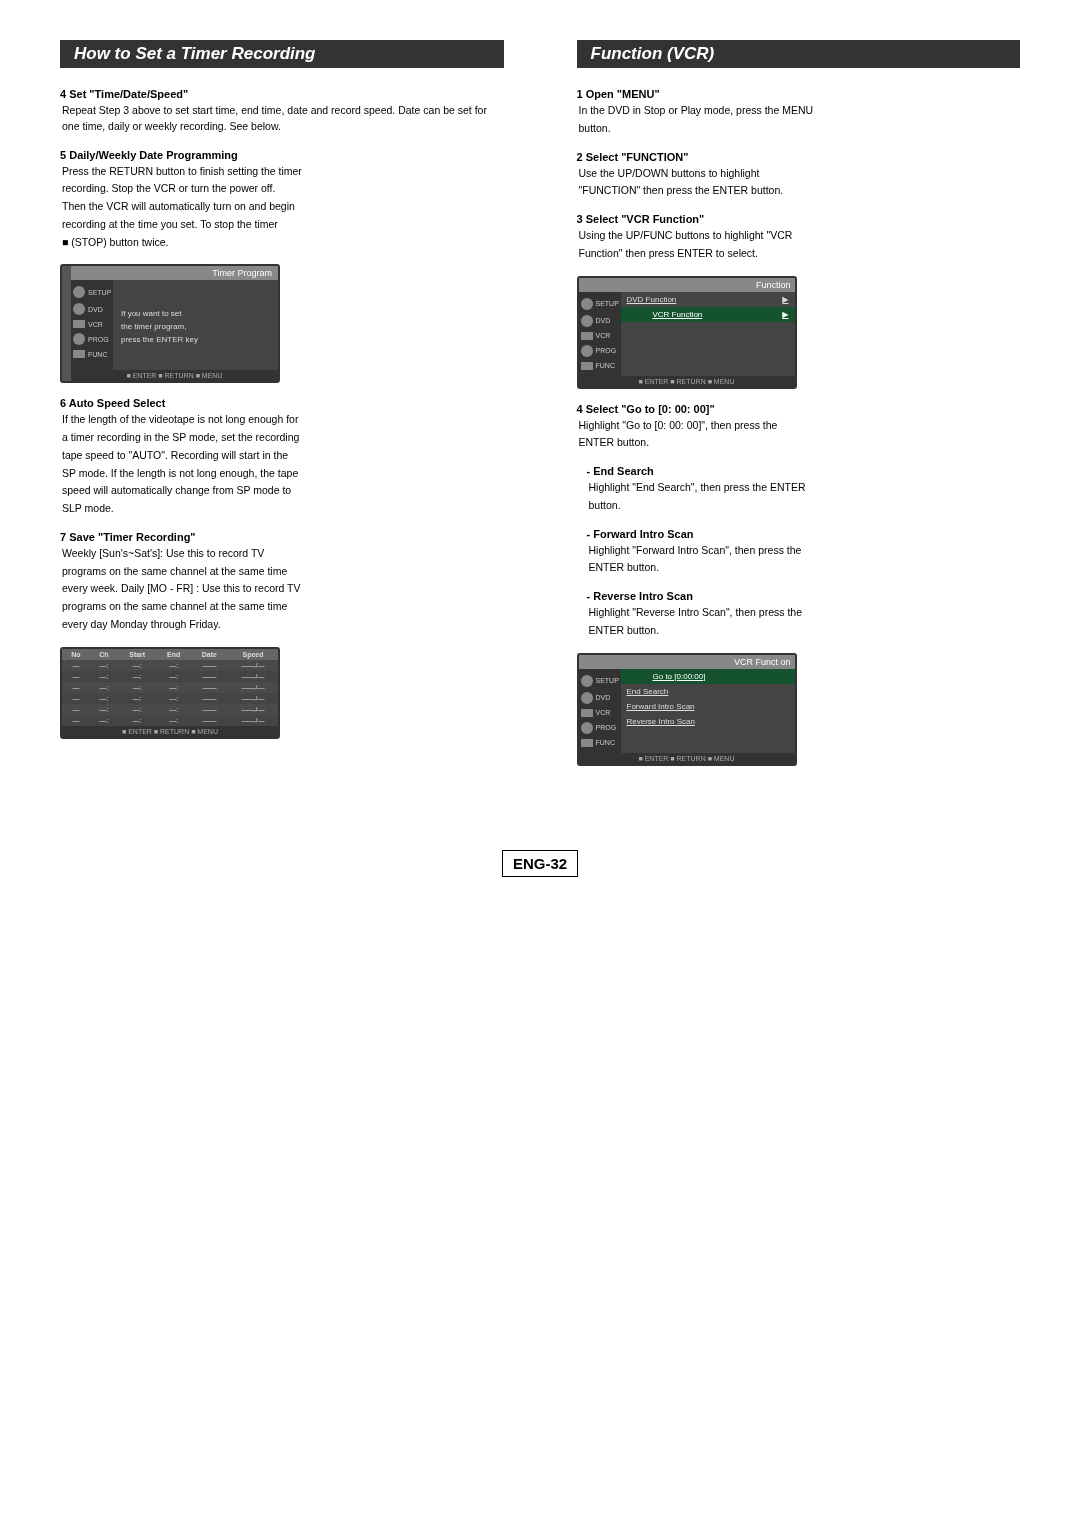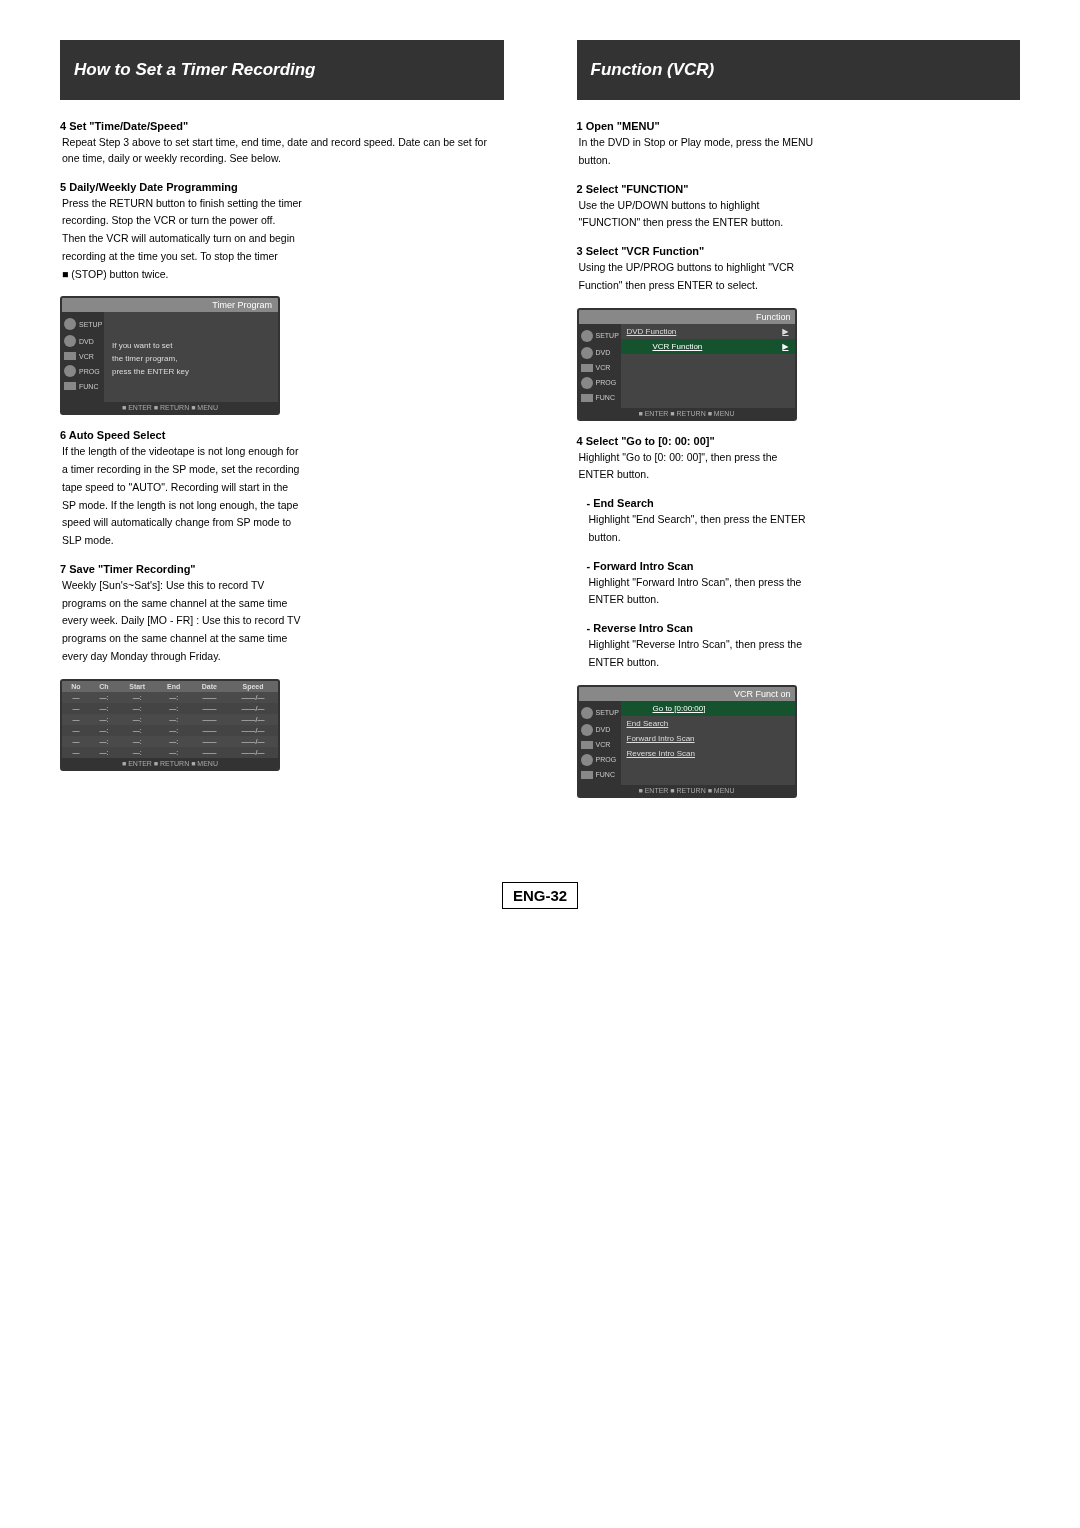--- a/index.html
+++ b/index.html
@@ -22,21 +22,21 @@
     }
     .right-column {
       flex: 1;
       margin-left: 33px;
     }
     .section-header {
       background: #333;
       color: #fff;
       font-size: 17px;
       font-weight: bold;
-      padding: 20px 14px;
+      padding: 4px 14px;
       margin-bottom: 20px;
       font-style: italic;
     }
     .step-item {
       margin-bottom: 14px;
     }
     .step-title {
       font-weight: bold;
       font-size: 11px;
       margin-bottom: 3px;
@@ -53,20 +53,21 @@
       margin-bottom: 2px;
     }
     
     .screen-mockup {
       background: #555;
       border: 2px solid #333;
       border-radius: 3px;
       width: 220px;
       margin: 10px 0 14px 0;
       overflow: hidden;
+      padding-left: 9px;
     }
     .screen-header {
       background: #888;
       color: #fff;
       font-size: 9px;
       text-align: right;
       padding: 2px 6px;
     }
     .screen-body {
       display: flex;
@@ -408,21 +409,21 @@
         <p>"FUNCTION" then press the ENTER button.</p>
       </div>
     </div>
 
     <div class="step-item">
       <div class="step-title">
         <span class="step-number">3  </span>
         <span>Select "VCR Function"</span>
       </div>
       <div class="step-body">
-        <p>Using the UP/PROG buttons to highlight "VCR</p>
+        <p>Using the UP/FUNC buttons to highlight "VCR</p>
         <p>Function"  then press ENTER to select.</p>
       </div>
     </div>
 
     <div class="func-screen">
       <div class="func-screen-header">Function</div>
       <div class="func-screen-body">
         <div class="func-sidebar">
           <div class="sidebar-row">
             <div class="icon-circle"></div>

